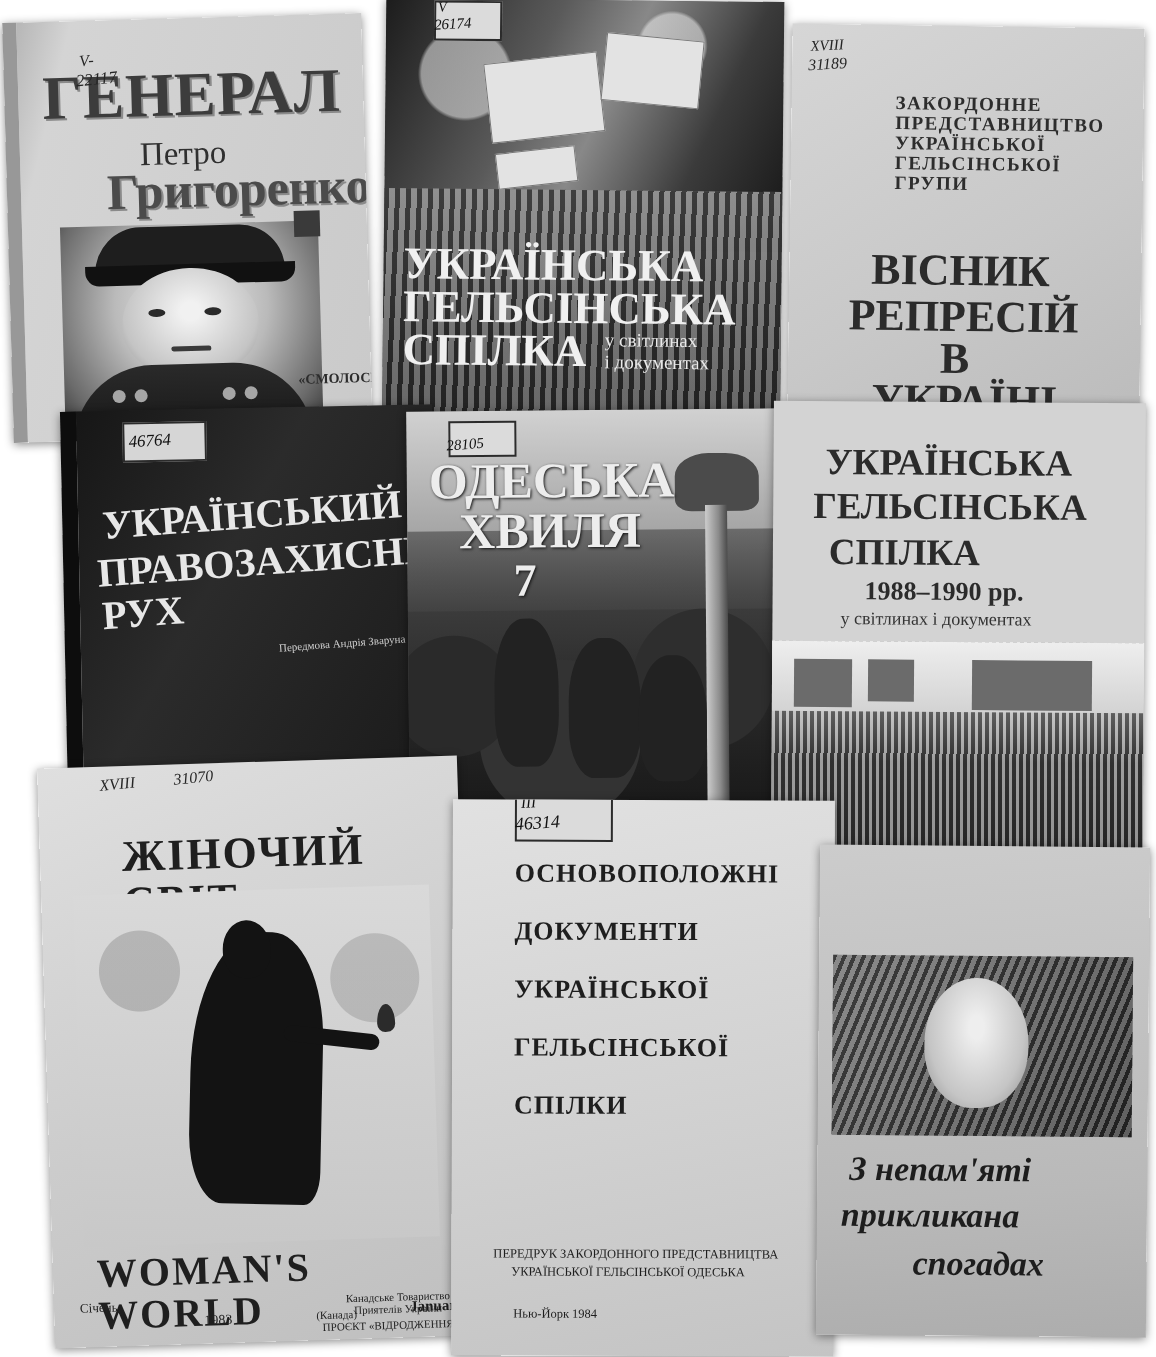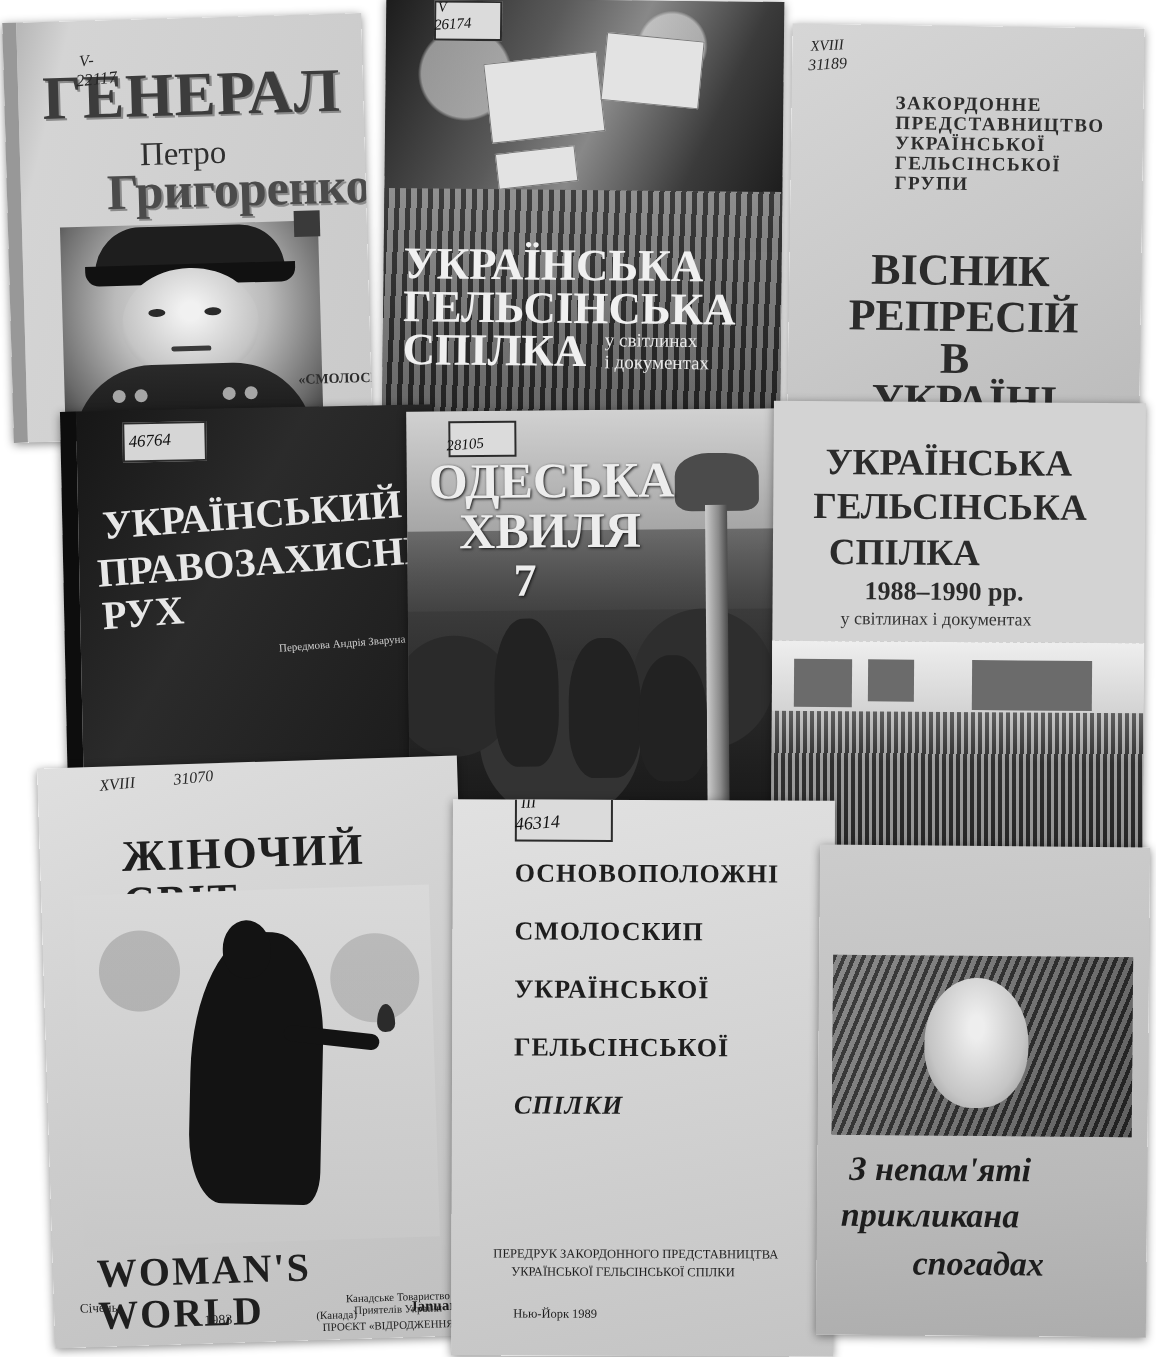--- a/index.html
+++ b/index.html
@@ -265,21 +265,21 @@
     left: 452px; top: 800px;
     width: 382px; height: 556px;
     transform: rotate(0.2deg);
     background: linear-gradient(170deg,#e4e1de 0%,#d3d0cd 60%,#c7c4c1 100%);
   }
   #book8 .ln{left: 62px; font-size: 26px; font-weight: bold; letter-spacing:1px; color:#1e1e1e;}
   #book8 .l1{top: 60px;}
   #book8 .l2{top: 118px;}
   #book8 .l3{top: 176px;}
   #book8 .l4{top: 234px;}
-  #book8 .l5{top: 292px; font-style: italic;}
+  #book8 .l5{top: 292px;}
   #book8 .f1{left: 42px; top: 448px; font-size: 12.5px; color:#1e1e1e;}
   #book8 .f2{left: 60px; top: 466px; font-size: 12.5px; color:#1e1e1e;}
   #book8 .f4{left: 62px; top: 508px; font-size: 12.5px; color:#1e1e1e;}
 
   
   #book9 {
     left: 818px; top: 846px;
     width: 330px; height: 490px;
     transform: rotate(0.5deg);
     background: linear-gradient(175deg,#cfccc9 0%,#bcb9b6 70%,#b0adaa 100%);
@@ -410,27 +410,27 @@
     <div class="lbl m3">Канадське Товариство Приятелів України</div>
     <div class="lbl m4">(Канада)</div>
     <div class="lbl m5">ПРОЄКТ «ВІДРОДЖЕННЯ»</div>
     <div class="lbl" style="left:356px; top:542px; font-size:15px; font-weight:bold;">January</div>
     <div class="handwrite" style="left:62px; top:10px; font-size:16px;">XVIII</div>
     <div class="handwrite" style="left:136px; top:6px; font-size:16px;">31070</div>
   </div>
 
   <div class="book" id="book8">
     <div class="lbl ln l1">ОСНОВОПОЛОЖНІ</div>
-    <div class="lbl ln l2">СМОЛОСКИП</div>
+    <div class="lbl ln l2">ДОКУМЕНТИ</div>
     <div class="lbl ln l3">УКРАЇНСЬКОЇ</div>
     <div class="lbl ln l4">ГЕЛЬСІНСЬКОЇ</div>
     <div class="lbl ln l5">СПІЛКИ</div>
     <div class="lbl f1">ПЕРЕДРУК ЗАКОРДОННОГО ПРЕДСТАВНИЦТВА</div>
-    <div class="lbl f2">УКРАЇНСЬКОЇ ГЕЛЬСІНСЬКОЇ СПІЛКИ</div>
-    <div class="lbl f4">Нью-Йорк 1989</div>
+    <div class="lbl f2">УКРАЇНСЬКОЇ ГЕЛЬСІНСЬКОЇ ОДЕСЬКА</div>
+    <div class="lbl f4">Нью-Йорк 1984</div>
     <div class="stamp" style="left:62px; top:-8px; width:88px; height:44px;"></div>
     <div class="handwrite" style="left:68px; top:-4px; font-size:15px; color:#111;">III</div>
     <div class="handwrite" style="left:62px; top:14px; font-size:18px; color:#111;">46314</div>
   </div>
 
   <div class="book" id="book9">
     <div class="art">
       <div class="face2"></div>
     </div>
     <div class="lbl t1">З непам'яті</div>

